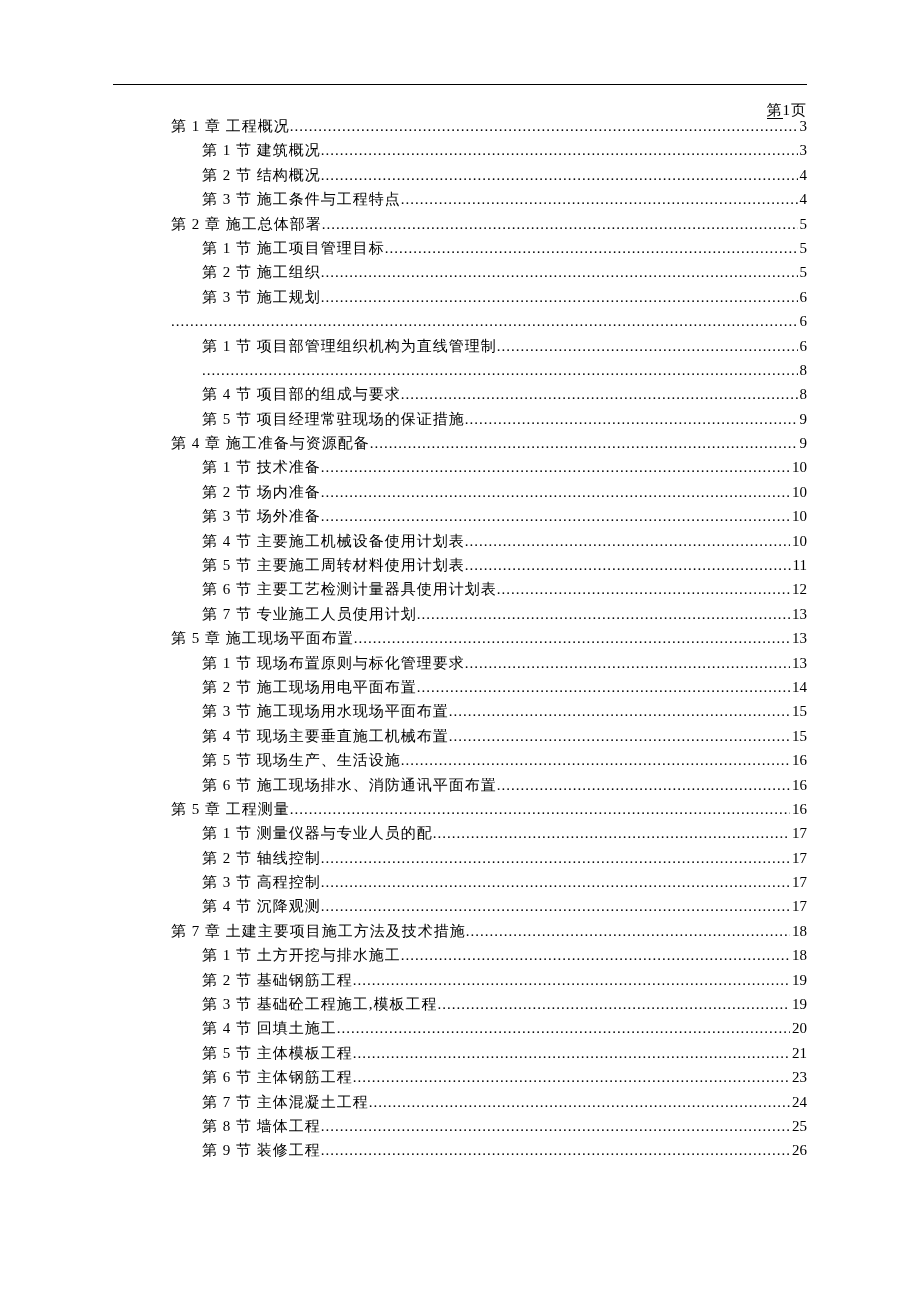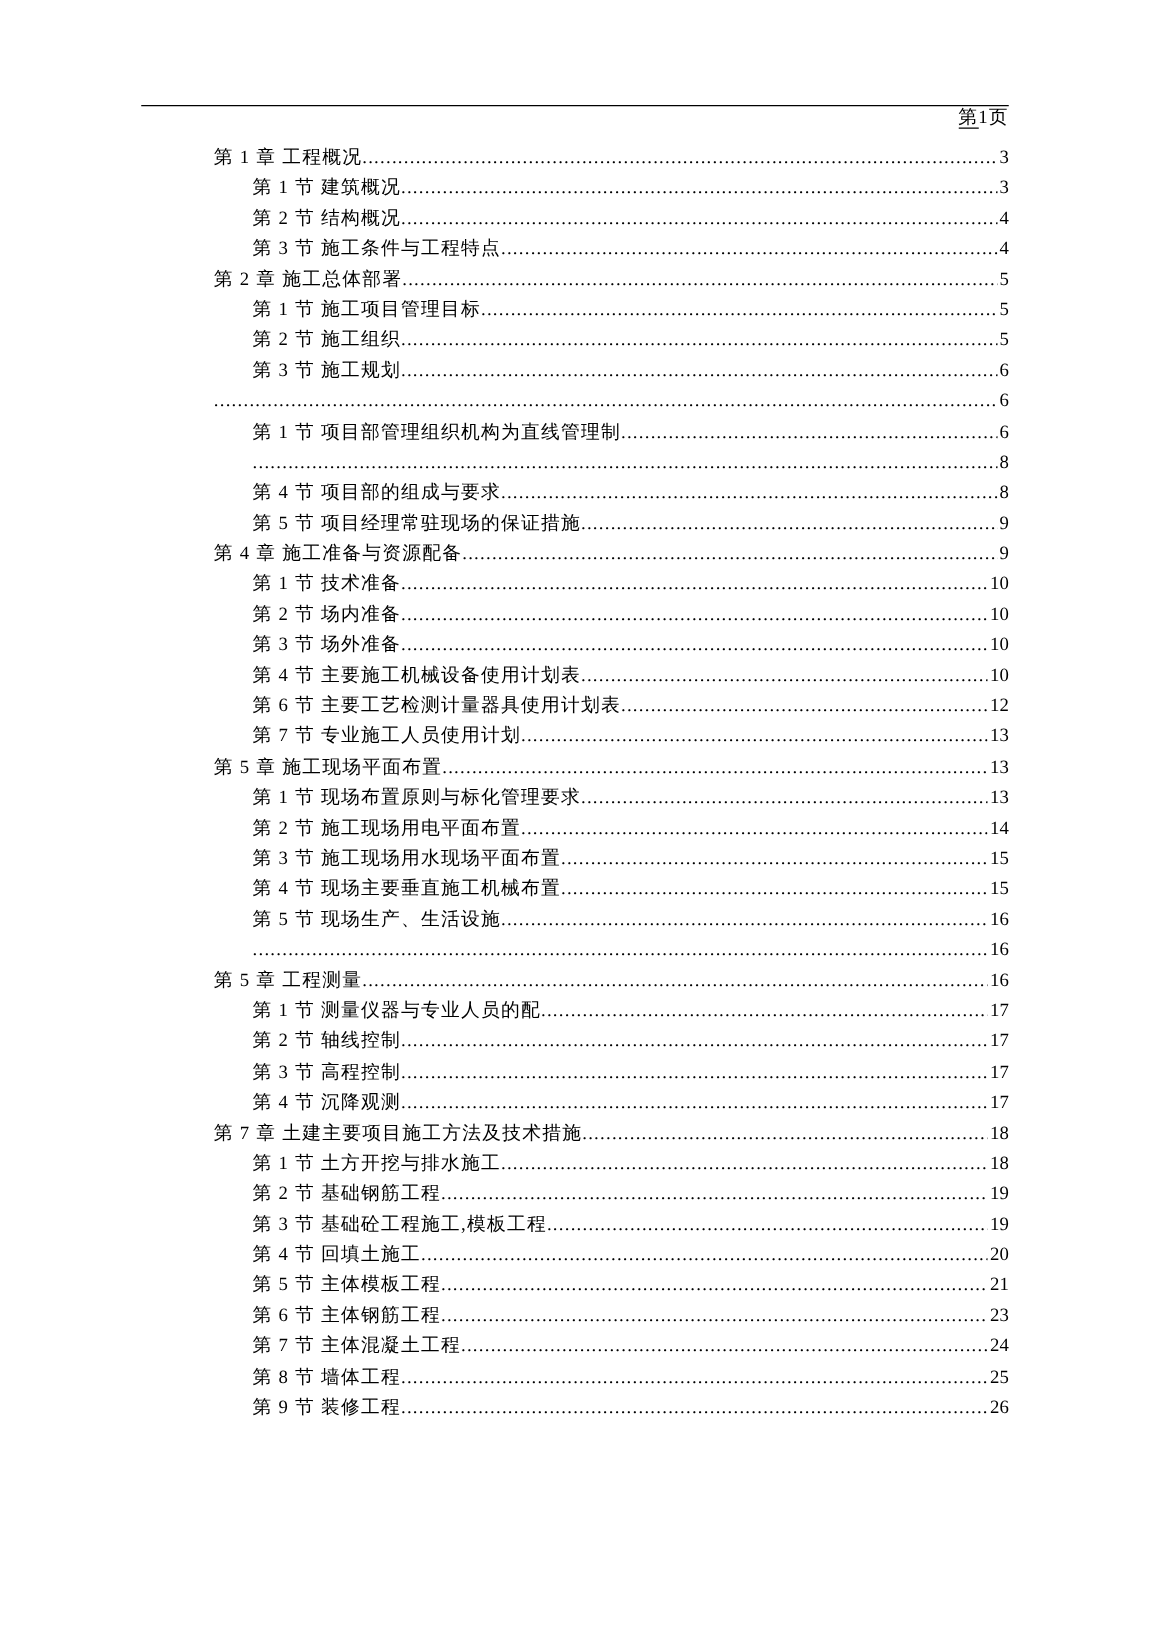--- a/index.html
+++ b/index.html
@@ -17,21 +17,21 @@
     box-sizing: border-box;
     padding: 60px 113px 0 113px;
   }
   .header {
     position: relative;
     height: 30px;
   }
   .header-text {
     position: absolute;
     right: 0;
-    top: 0;
+    top: 17px;
     font-size: 15px;
     letter-spacing: 1px;
   }
   .header-text .pg-prefix {
     border-bottom: 1px solid #000;
   }
   .header-rule {
     border: none;
     border-top: 1.5px solid #000;
     margin: 0;
@@ -168,20 +168,25 @@
         <span class="toc-title">第 3 节  场外准备</span>
         <span class="toc-leader"></span>
         <span class="toc-page">10</span>
       </div>
       <div class="toc-row level-2">
         <span class="toc-title">第 4 节  主要施工机械设备使用计划表</span>
         <span class="toc-leader"></span>
         <span class="toc-page">10</span>
       </div>
       <div class="toc-row level-2">
+        <span class="toc-title">第 5 节  主要施工周转材料使用计划表</span>
+        <span class="toc-leader"></span>
+        <span class="toc-page">11</span>
+      </div>
+      <div class="toc-row level-2">
         <span class="toc-title">第 6 节  主要工艺检测计量器具使用计划表</span>
         <span class="toc-leader"></span>
         <span class="toc-page">12</span>
       </div>
       <div class="toc-row level-2">
         <span class="toc-title">第 7 节  专业施工人员使用计划</span>
         <span class="toc-leader"></span>
         <span class="toc-page">13</span>
       </div>
       <div class="toc-row level-1">
@@ -208,20 +213,21 @@
         <span class="toc-title">第 4 节  现场主要垂直施工机械布置</span>
         <span class="toc-leader"></span>
         <span class="toc-page">15</span>
       </div>
       <div class="toc-row level-2">
         <span class="toc-title">第 5 节  现场生产、生活设施</span>
         <span class="toc-leader"></span>
         <span class="toc-page">16</span>
       </div>
       <div class="toc-row level-2">
+        <span class="toc-title">第 6 节  施工现场排水、消防通讯平面布置</span>
         <span class="toc-leader"></span>
         <span class="toc-page">16</span>
       </div>
       <div class="toc-row level-1">
         <span class="toc-title">第 5 章  工程测量</span>
         <span class="toc-leader"></span>
         <span class="toc-page">16</span>
       </div>
       <div class="toc-row level-2">
         <span class="toc-title">第 1 节  测量仪器与专业人员的配</span>

